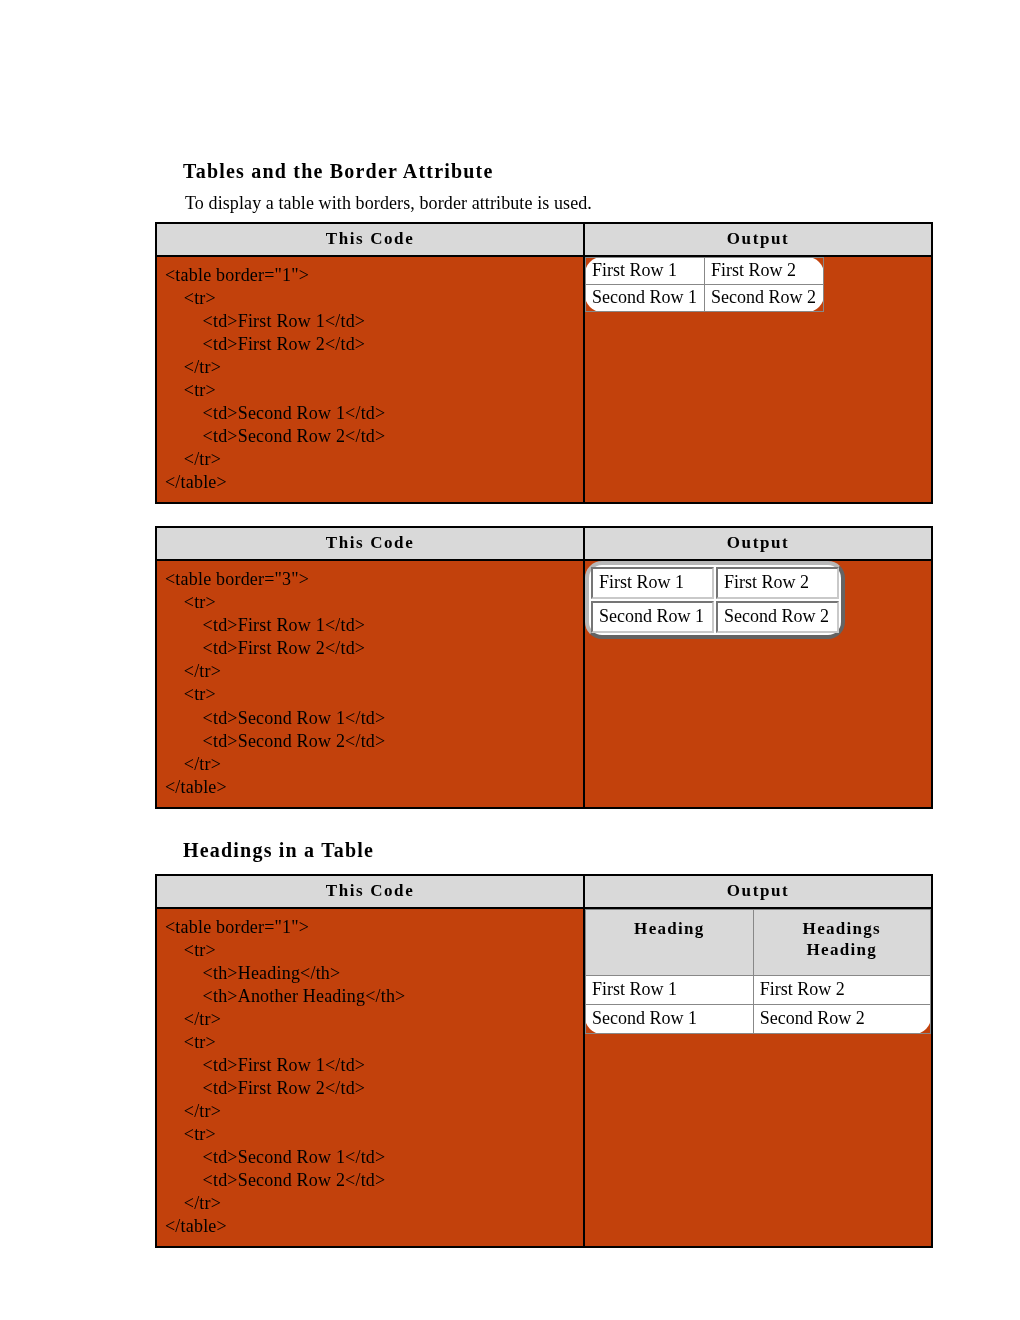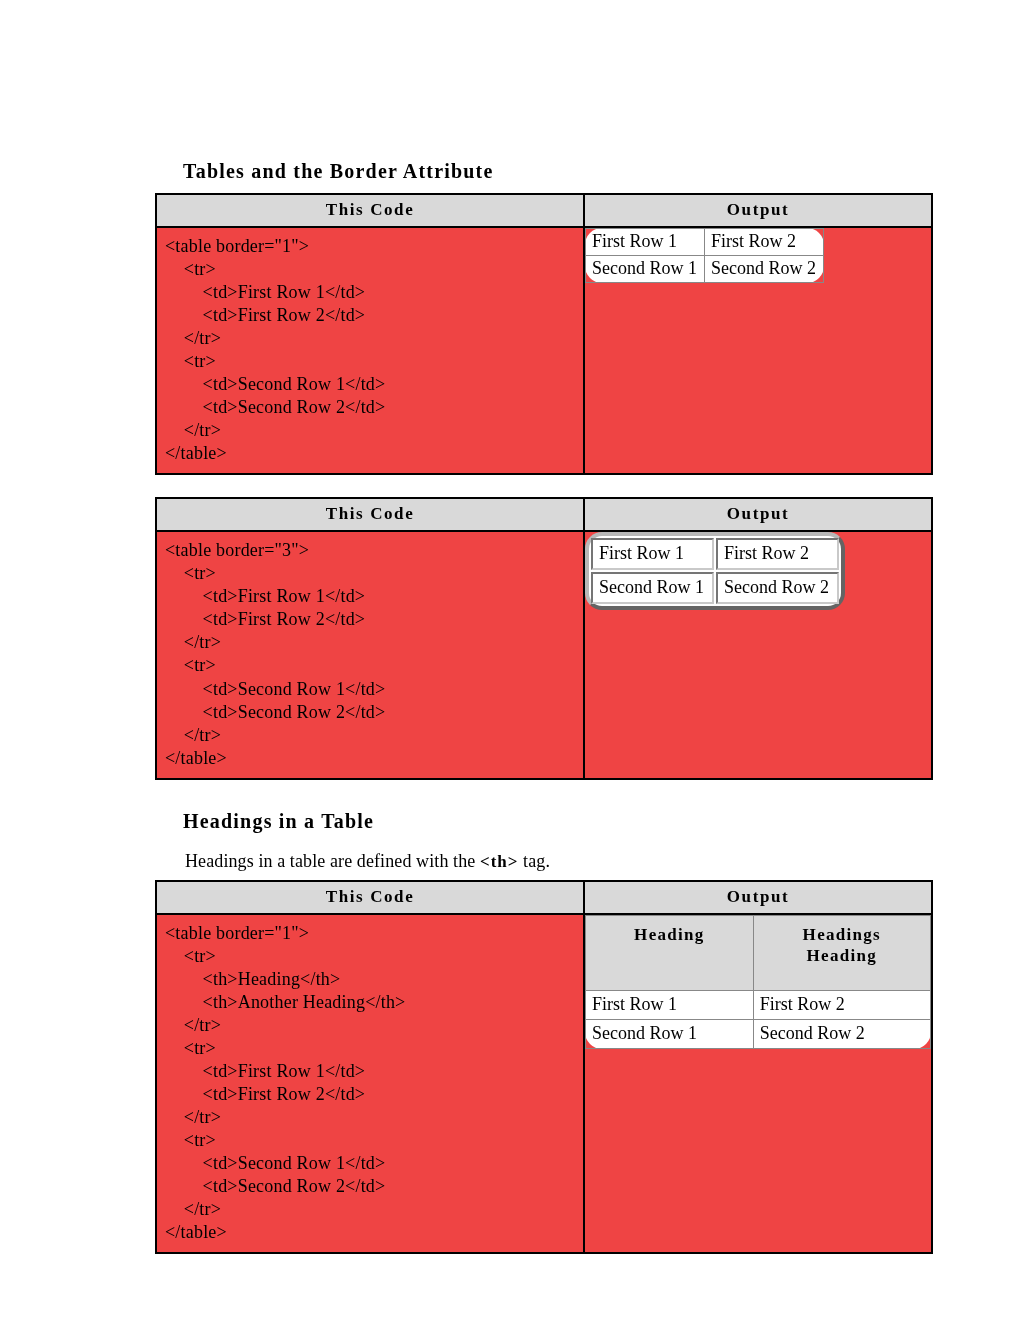--- a/index.html
+++ b/index.html
@@ -23,40 +23,40 @@
   }
   h2.section-title {
     font-family: "Liberation Serif", serif;
     font-size: 20px;
     font-weight: bold;
     letter-spacing: 1.2px;
     margin: 0 0 10px 28px;
   }
   h2.section-title.second {
     margin-top: 30px;
-    margin-bottom: 18px;
+    margin-bottom: 12px;
   }
   p.intro {
     font-size: 18px;
     margin: 0 0 8px 30px;
     letter-spacing: 0.1px;
   }
   p.intro .tagname {
     font-weight: bold;
     letter-spacing: 1px;
     font-size: 17px;
   }
 
   
   .codeblock {
     width: 778px;
     border: 2px solid #000;
     border-collapse: collapse;
     margin: 0 0 22px 0;
-    background: #ef4444;
+    background: #c2410c;
     table-layout: fixed;
   }
   .codeblock td, .codeblock th {
     border: 2px solid #000;
     vertical-align: top;
     padding: 0;
   }
   .codeblock th {
     background: #d9d9d9;
     font-family: "Liberation Serif", serif;
@@ -110,41 +110,42 @@
   }
   table.b3 td {
     border: 2px inset #c9c9c9;
     padding: 3px 8px 4px 6px;
   }
   
   table.bh th {
     font-weight: bold;
     letter-spacing: 1.3px;
     text-align: center;
-    padding: 8px 12px 24px 12px;
+    padding: 8px 12px 15px 12px;
     font-size: 17px;
     line-height: 1.25;
   }
   table.bh td {
     padding: 3px 8px 4px 6px;
   }
   .th-w1 { width: 150px; }
   .th-w2 { width: 160px; }
 
   .out-h-1 { height: 222px; }
   .out-h-2 { height: 232px; }
   .out-h-3 { height: 310px; }
 </style>
 </head>
 <body>
 
 <div class="page">
 
   <h2 class="section-title">Tables and the Border Attribute</h2>
 
+  <p class="intro">To display a table with borders, border attribute is used.</p>
 
   <table class="codeblock">
     <colgroup>
         <col class="col-code">
         <col class="col-out">
       </colgroup>
     <tbody>
         <tr>
       <th>This Code</th>
       <th>Output</th>
@@ -216,21 +217,20 @@
           </tr>
         </tbody>
             </table>
       </td>
     </tr>
   </tbody>
     </table>
 
   <h2 class="section-title second">Headings in a Table</h2>
 
-  <p class="intro"><span>Headings in a table are defined with the </span><span class="tagname">&lt;th&gt;</span><span> tag.</span></p>
 
   <table class="codeblock">
     <colgroup>
         <col class="col-code">
         <col class="col-out">
       </colgroup>
     <tbody>
         <tr>
       <th>This Code</th>
       <th>Output</th>

